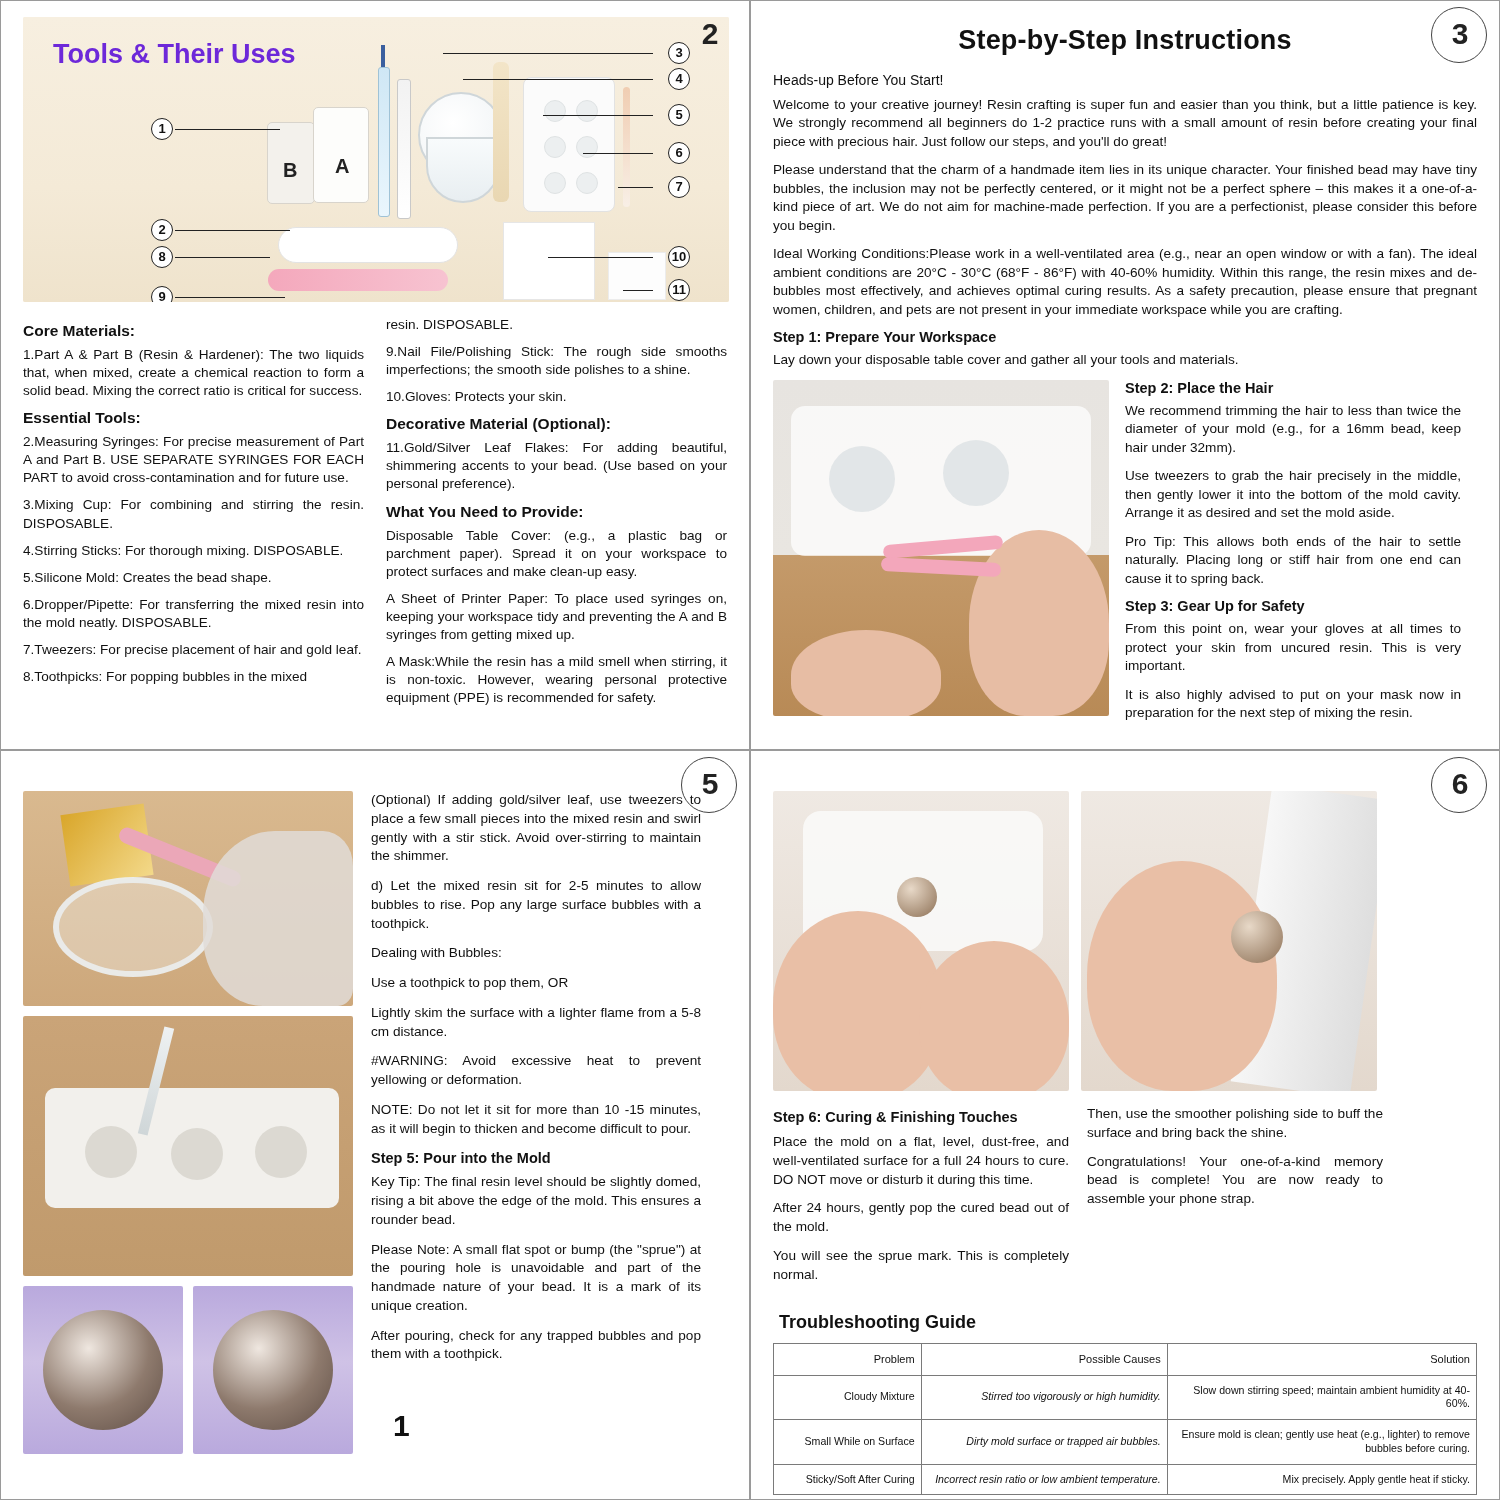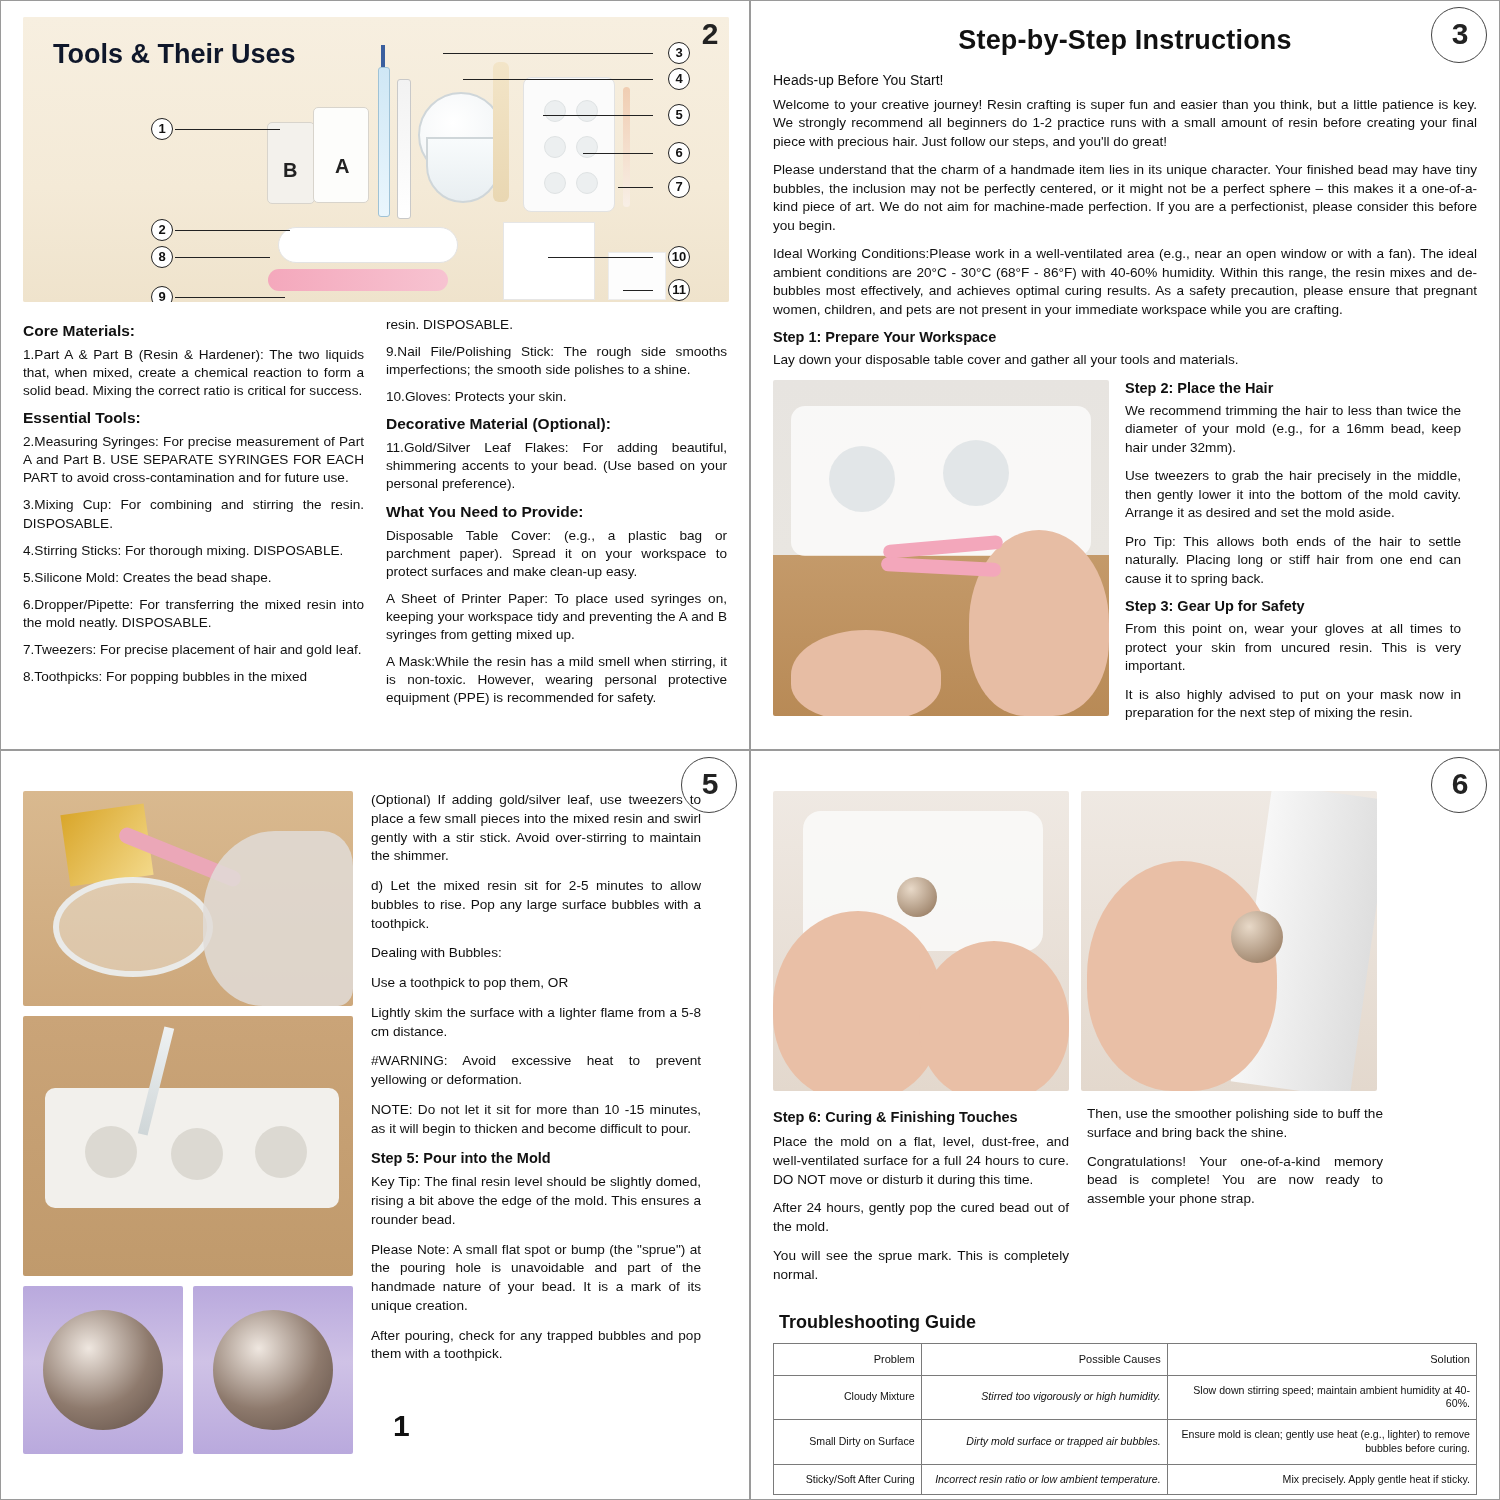--- a/index.html
+++ b/index.html
@@ -61,21 +61,21 @@
     border-radius: 2px;
     margin-top: 2px;
     overflow: hidden;
   }
   .p2-photo .woodtop {
     position: absolute; left: 0; right: 0; top: 0; height: 285px;
     background: linear-gradient(180deg,#f7efe0 0%,#f4ead7 60%,#efe3cc 100%);
   }
   .p2-photo .title-in {
     position: absolute; left: 30px; top: 22px;
-    font-size: 27px; font-weight: bold; color: #0f172a;
+    font-size: 27px; font-weight: bold; color: #6d28d9;
   }
   
   .itm { position: absolute; }
   .bottleA {
     left: 290px; top: 90px; width: 56px; height: 96px;
     background: #fdfdfb; border: 1px solid #d8d4cc; border-radius: 5px;
   }
   .bottleB {
     left: 244px; top: 105px; width: 48px; height: 82px;
     background: #f3f1ec; border: 1px solid #d8d4cc; border-radius: 5px;
@@ -524,21 +524,21 @@
           <th>Solution</th>
         </tr>
       </thead>
       <tbody>
         <tr>
           <td class="prob">Cloudy Mixture</td>
           <td class="cause">Stirred too vigorously or high humidity.</td>
           <td>Slow down stirring speed; maintain ambient humidity at 40-60%.</td>
         </tr>
         <tr>
-          <td class="prob">Small Dirty on Surface</td>
+          <td class="prob">Small While on Surface</td>
           <td class="cause">Dirty mold surface or trapped air bubbles.</td>
           <td>Ensure mold is clean; gently use heat (e.g., lighter) to remove bubbles before curing.</td>
         </tr>
         <tr>
           <td class="prob">Sticky/Soft After Curing</td>
           <td class="cause">Incorrect resin ratio or low ambient temperature.</td>
           <td>Mix precisely. Apply gentle heat if sticky.</td>
         </tr>
       </tbody>
     </table>

